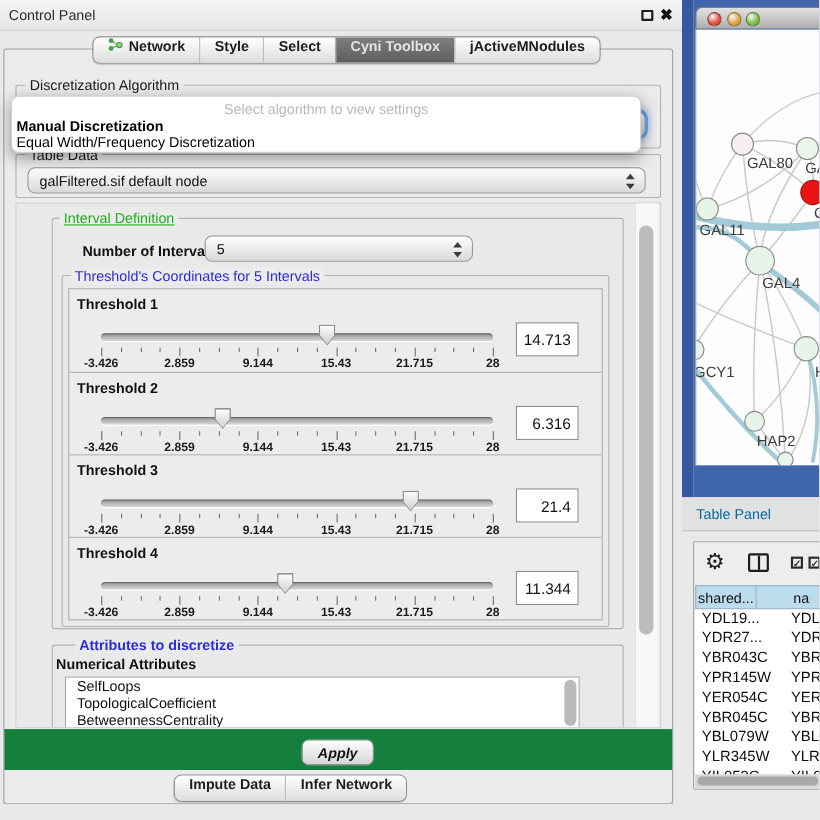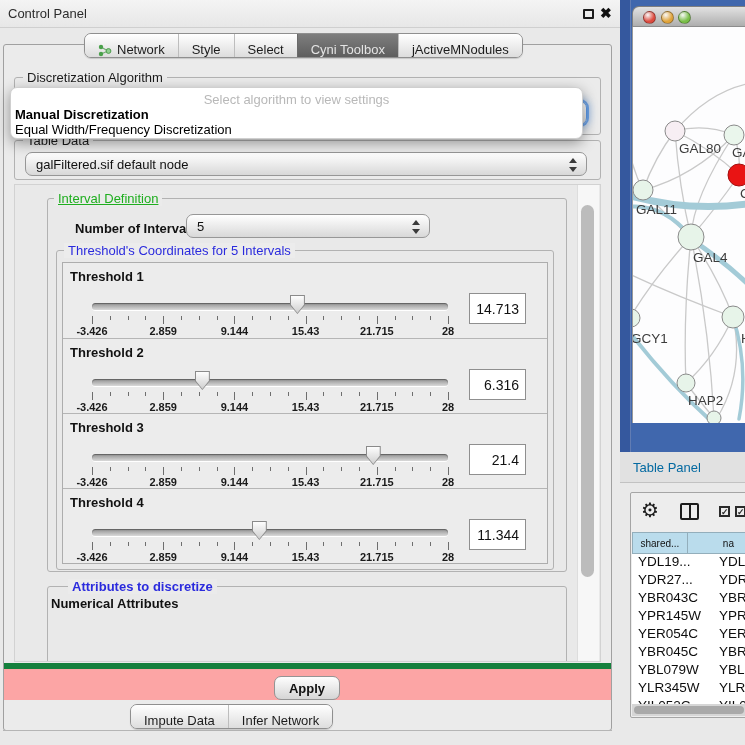--- a/index.html
+++ b/index.html
@@ -11,27 +11,27 @@
   
   #titlebar { left:0; top:0; width:723px; height:28px; background:linear-gradient(#f4f4f4,#e7e7e7);
     border-bottom:1px solid #cfcfcf; }
   #titlebar .title { position:absolute; left:8px; top:0; line-height:28px; font-size:13px; color:#2c2c2c; }
   .float-icon { position:absolute; left:583px; top:9px; width:11px; height:10px; border:2px solid #1b1b1b; border-radius:1px; }
   .close-icon { position:absolute; left:600px; top:5px; font-size:14px; font-weight:bold; color:#111; }
 
   
   .seg { display:inline-flex; border:1px solid #8f8f8f; border-radius:7px; overflow:hidden;
     box-shadow:0 1px 1px rgba(0,0,0,.15); z-index:30; }
-  .seg .tab { display:flex; align-items:flex-end; gap:5px; padding:0 13px; height:23px;
-    font-size:13px; font-weight:400; color:#1c1c1c; background:linear-gradient(#ffffff,#dddddd);
+  .seg .tab { display:flex; align-items:flex-start; gap:5px; padding:0 13px; height:23px;
+    font-size:13px; font-weight:700; color:#1c1c1c; background:linear-gradient(#ffffff,#dddddd);
     border-left:1px solid #bdbdbd; cursor:default; white-space:nowrap; }
   .seg .tab:first-child { border-left:none; }
   .seg .tab.sel { background:linear-gradient(#7e7e7e,#5e5e5e); color:#e4e4e4; border-left-color:#6a6a6a; }
   #top-tabs { left:84px; top:33px; }
-  #bottom-tabs { left:130px; top:704px; }
+  #bottom-tabs { left:158px; top:704px; }
 
   
   #outer-panel { left:3px; top:44px; width:609px; height:687px; background:#ebebeb;
     border:1px solid #a0a0a0; border-radius:3px; }
 
   .groupbox { position:absolute; border:1px solid #b2b2b2; border-radius:3px; }
   .grouptitle { position:absolute; top:-8px; left:8px; background:#ebebeb; padding:0 4px;
     font-size:13px; color:#1a1a1a; white-space:nowrap; }
   .grouptitle.green { color:#1fae1f; }
   .grouptitle.blue  { color:#2b2bdd; }
@@ -80,21 +80,21 @@
     border:1px solid #8f8f8f; font-size:14px; color:#111; display:flex; align-items:center;
     justify-content:flex-end; padding-right:6px; }
 
   
   #attr-list { position:absolute; left:58px; top:614px; width:468px; height:60px; background:#fff;
     border:1px solid #a9a9a9; overflow:hidden; }
   .attr-item { font-size:13px; color:#111; padding-left:10px; line-height:15.5px; white-space:nowrap; }
   #attr-scroll { position:absolute; right:2px; top:2px; width:11px; height:42px; background:#bababa; border-radius:6px; }
 
   
-  #apply-bar { left:4px; top:663px; width:607px; height:37px; background:#fca5a5; border-top:6px solid #15803d; }
+  #apply-bar { left:4px; top:663px; width:607px; height:37px; background:#15803d; border-top:2px solid #15803d;font-style:italic; }
   #apply-btn { position:absolute; left:270px; top:7px; width:66px; height:24px; border:1px solid #949494;
     border-radius:7px; background:linear-gradient(#fefefe,#d5d5d5); font-size:13px; font-weight:600;
     color:#111; display:flex; align-items:center; justify-content:center; }
   #panel-bottom-line { left:3px; top:730px; width:609px; height:1px; background:#b5b5b5; }
 
   
   #right { left:620px; top:0; width:125px; height:745px; overflow:hidden; background:#e9e9e9; }
   #blue { position:absolute; left:0; top:0; width:125px; height:452px; background:#4067ad; }
   #blue-strip { position:absolute; left:0; top:0; width:11px; height:452px; background:#35589e; border-right:1px solid rgba(255,255,255,.22); }
   #macwin { position:absolute; left:12px; top:6px; width:120px; height:417px; }
@@ -109,21 +109,21 @@
     border-bottom:1px solid #c2c2c2; }
   #tp-bar span { position:absolute; left:13px; line-height:31px; font-size:13px; color:#0369a1; }
   #tp-box { position:absolute; left:10px; top:492px; width:140px; height:226px; background:#ededed;
     border:1px solid #a5a5a5; border-radius:2px; }
   .gear { position:absolute; left:10px; top:5px; font-size:20px; color:#1c1c1c; }
   .cols-icon { position:absolute; left:49px; top:10px; width:19px; height:17px; border:2px solid #1c1c1c; border-radius:2px; }
   .cols-icon i { position:absolute; left:6.5px; top:0; width:2px; height:13px; background:#1c1c1c; display:block; }
   .cb-icon { position:absolute; top:13px; width:11px; height:11px; border:2px solid #2a2a2a;
     font-size:9px; font-weight:bold; color:#2a2a2a; line-height:8px; text-align:center; }
   #tp-header { position:absolute; left:1px; top:39px; height:22px; width:138px; display:flex; }
-  .hcell { background:#badcec; border:1px solid #93aebb; font-size:10px; color:#111;
+  .hcell { background:#badcec; border:1px solid #93aebb; font-size:13px; color:#111;
     display:flex; align-items:center; justify-content:center; }
   .hcell.c1 { width:81px; }
   .hcell.c2 { width:120px; border-left:none; }
   #tp-rows { position:absolute; left:1px; top:61px; width:138px; height:150px; background:#fff; overflow:hidden; }
   .trow { position:relative; height:18px; font-size:13.5px; color:#0d0d0d; white-space:nowrap; }
   .trow .c1 { position:absolute; left:6px; }
   .trow .c2 { position:absolute; left:87px; }
   #hscroll { position:absolute; left:1px; top:211px; width:138px; height:12px; background:#d6d6d6; }
   #hscroll i { position:absolute; left:2px; top:2px; width:110px; height:8px; background:#a9a9a9; border-radius:4px; display:block; }
 
@@ -360,20 +360,27 @@
           <span class="ticklbl" style="left: 283.8px;">21.715</span>
           <span class="ticklbl" style="left: 355px;">28</span>
           <div class="thr-value">11.344</div>
         </div>
       </div>
 
     <div class="groupbox" style="left:32px;top:401px;width:520px;height:120px;">
       <span class="grouptitle blue" style="left:20px;font-weight:bold;">Attributes to discretize</span>
     </div>
     <span class="boldlbl" style="left:36px;top:411px;">Numerical Attributes</span>
+    <div id="attr-list" style="left:44px;top:430px;">
+
+    <div class="attr-item">SelfLoops</div>
+        <div class="attr-item">TopologicalCoefficient</div>
+        <div class="attr-item">BetweennessCentrality</div>
+        <div id="attr-scroll"></div>
+      </div>
   </div>
   <div class="abs" id="vscroll-track"></div>
   <div class="abs" id="vscroll-thumb"></div>
 
   <div class="abs" id="apply-bar">
     <div id="apply-btn">Apply</div>
   </div>
   <div class="abs" id="panel-bottom-line"></div>
 
   <div class="abs seg" id="bottom-tabs">

